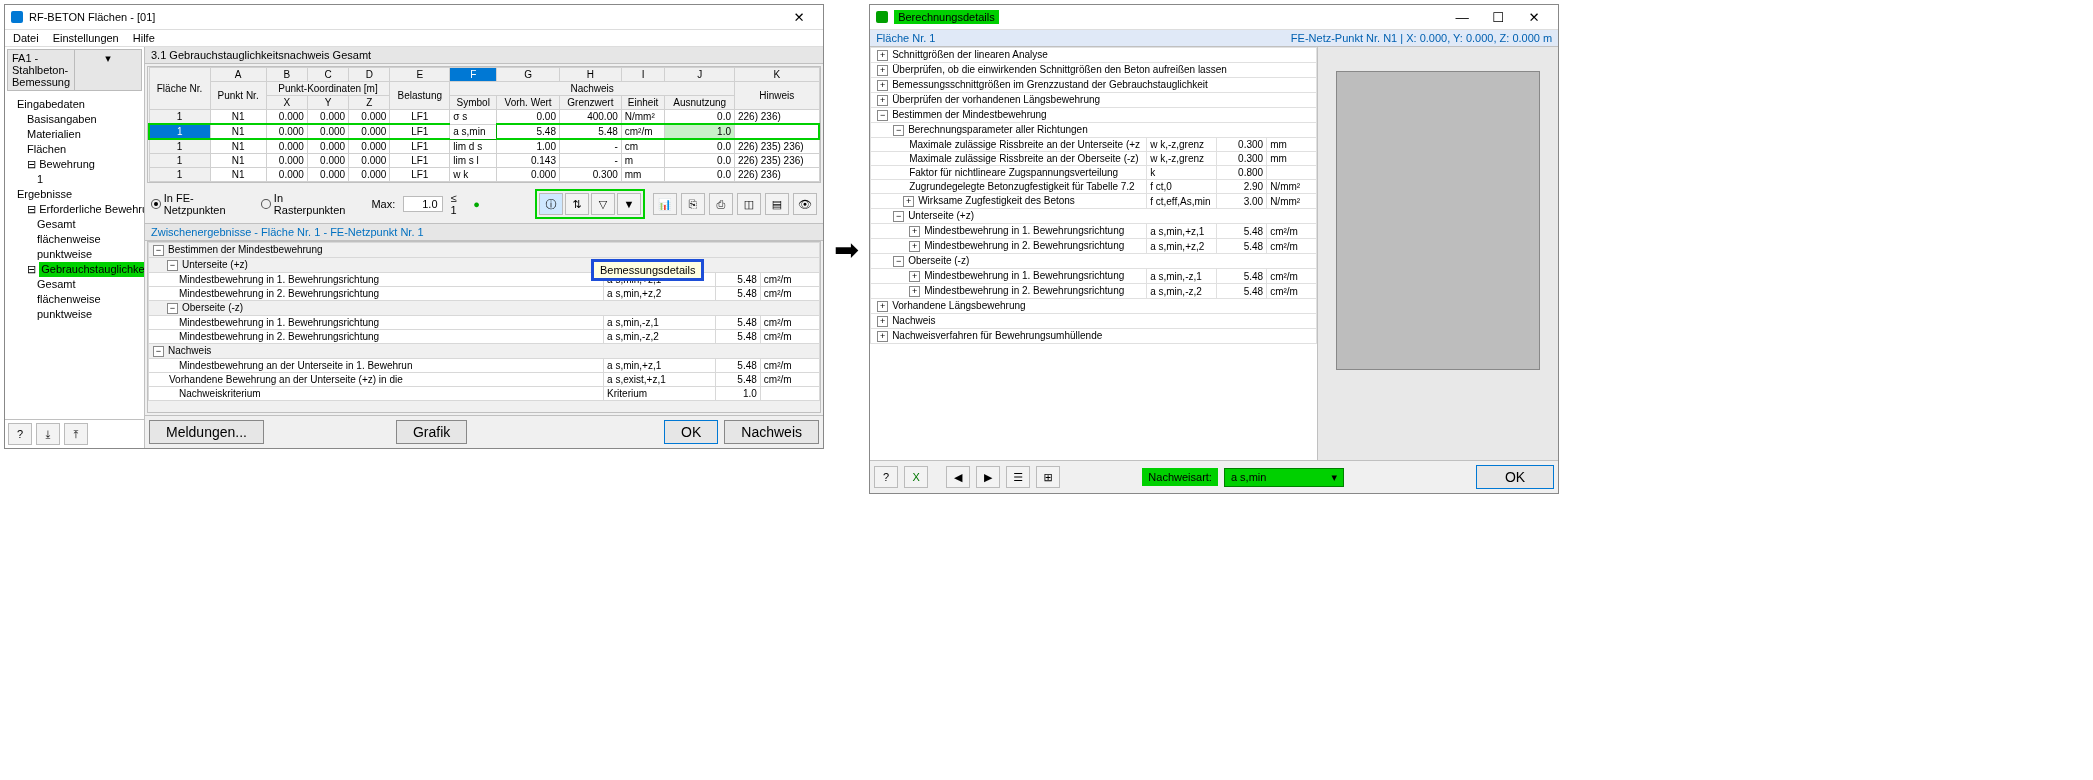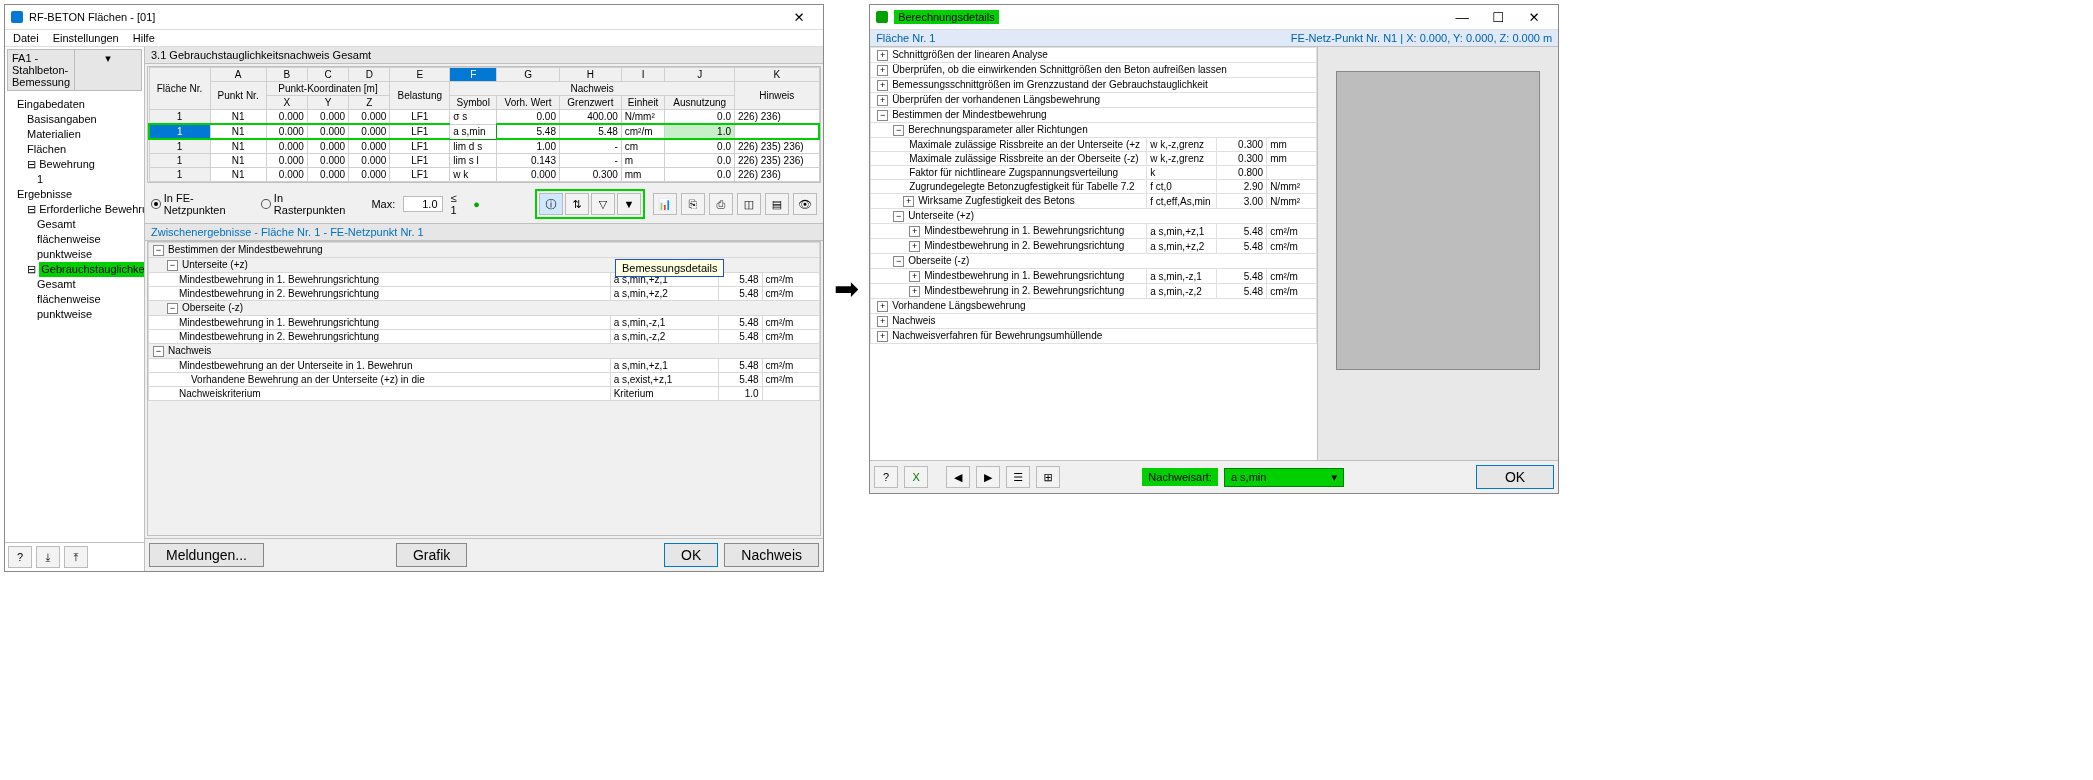--- a/index.html
+++ b/index.html
@@ -1,19 +1,19 @@
 <!DOCTYPE html>
 <html><head>
 <meta charset="utf-8">
 <style>
   * { box-sizing: border-box; margin: 0; padding: 0; }
   body { font-family: "Segoe UI", Tahoma, sans-serif; font-size: 11px; color: #000; background: #fff; }
   .wrap { display: flex; gap: 40px; padding: 4px; }
   .window { border: 1px solid #888; background: #f0f0f0; display: flex; flex-direction: column; }
-  .win-left { width: 820px; height: 568px; }
+  .win-left { width: 820px; height: 445px; }
   .win-right { width: 690px; height: 490px; }
   .titlebar { display: flex; align-items: center; padding: 2px 6px; background: #fff; border-bottom: 1px solid #ddd; }
   .title-icon { width: 12px; height: 12px; background: #0078d4; margin-right: 6px; border-radius: 2px; }
   .title-icon.green { background: #00a000; }
   .titlebar .title { flex: 1; }
   .winbtns { display: flex; gap: 0; }
   .winbtn { width: 36px; height: 20px; display: flex; align-items: center; justify-content: center; border: none; background: transparent; cursor: pointer; }
   .menubar { display: flex; gap: 14px; padding: 2px 8px; background: #fff; font-size: 11px; border-bottom: 1px solid #ddd; }
   .menu-item { cursor: pointer; }
   .body-left { flex: 1; display: flex; overflow: hidden; }
@@ -43,21 +43,21 @@
   .hl-sym { border: 1px solid #00a000 !important; }
   .hl-use { background: #c8f0c8 !important; }
   .sel-cell { background: #0078d4 !important; color: #fff; }
   .controls-row { display: flex; align-items: center; padding: 4px 6px; gap: 8px; }
   .radio { display: flex; align-items: center; gap: 3px; cursor: pointer; }
   .radio .dot { width: 10px; height: 10px; border: 1px solid #555; border-radius: 50%; display: inline-block; position: relative; }
   .radio .dot.on::after { content: ""; position: absolute; inset: 2px; background: #000; border-radius: 50%; }
   .maxfield { border: 1px solid #bbb; padding: 1px 4px; width: 40px; text-align: right; background: #fff; }
   .toolbar-group { display: flex; gap: 2px; border: 2px solid #00d000; padding: 2px; }
   .toolbar-plain { display: flex; gap: 4px; }
-  .tooltip { position: absolute; background: #ffffe1; border: 1px solid #1d4ed8; padding: 2px 6px; font-size: 11px; top: 254px; left: 610px; }
+  .tooltip { position: absolute; background: #ffffe1; border: 3px solid #1d4ed8; padding: 2px 6px; font-size: 11px; top: 254px; left: 586px; }
   .zw-header { background: #e6e6e6; color: #0070c0; padding: 2px 6px; border-top: 1px solid #c0c0c0; border-bottom: 1px solid #c0c0c0; font-size: 11px; }
   .treegrid { flex: 1; overflow: auto; margin: 0 2px 2px 2px; border: 1px solid #c0c0c0; }
   .treegrid table { border-collapse: collapse; width: 100%; font-size: 10px; }
   .treegrid td { border: 1px solid #d8d8d8; padding: 1px 3px; background: #fff; height: 14px; }
   .treegrid .num { text-align: right; }
   .treegrid .grp { background: #f0f0f0; }
   .exp { display: inline-block; width: 11px; height: 11px; border: 1px solid #888; text-align: center; line-height: 9px; font-size: 9px; margin-right: 4px; background: #fff; }
   .footer { border-top: 1px solid #c0c0c0; padding: 4px; display: flex; gap: 6px; align-items: center; }
   .btn { border: 1px solid #888; background: #e6e6e6; padding: 3px 16px; cursor: pointer; font-size: 14px; }
   .btn.primary { border-color: #0078d4; }
@@ -327,21 +327,21 @@
                 <tr>
                   <td colspan="4" class="grp" style="padding-left:4px"><span class="exp">−</span>Nachweis</td>
                 </tr>
                 <tr>
                   <td style="padding-left:30px">Mindestbewehrung an der Unterseite in 1. Bewehrun</td>
                   <td>a s,min,+z,1</td>
                   <td class="num">5.48</td>
                   <td>cm²/m</td>
                 </tr>
                 <tr>
-                  <td style="padding-left:42px">Vorhandene Bewehrung an der Unterseite (+z) in die</td>
+                  <td style="padding-left:20px">Vorhandene Bewehrung an der Unterseite (+z) in die</td>
                   <td>a s,exist,+z,1</td>
                   <td class="num">5.48</td>
                   <td>cm²/m</td>
                 </tr>
                 <tr>
                   <td style="padding-left:30px">Nachweiskriterium</td>
                   <td>Kriterium</td>
                   <td class="num">1.0</td>
                   <td></td>
                 </tr>

